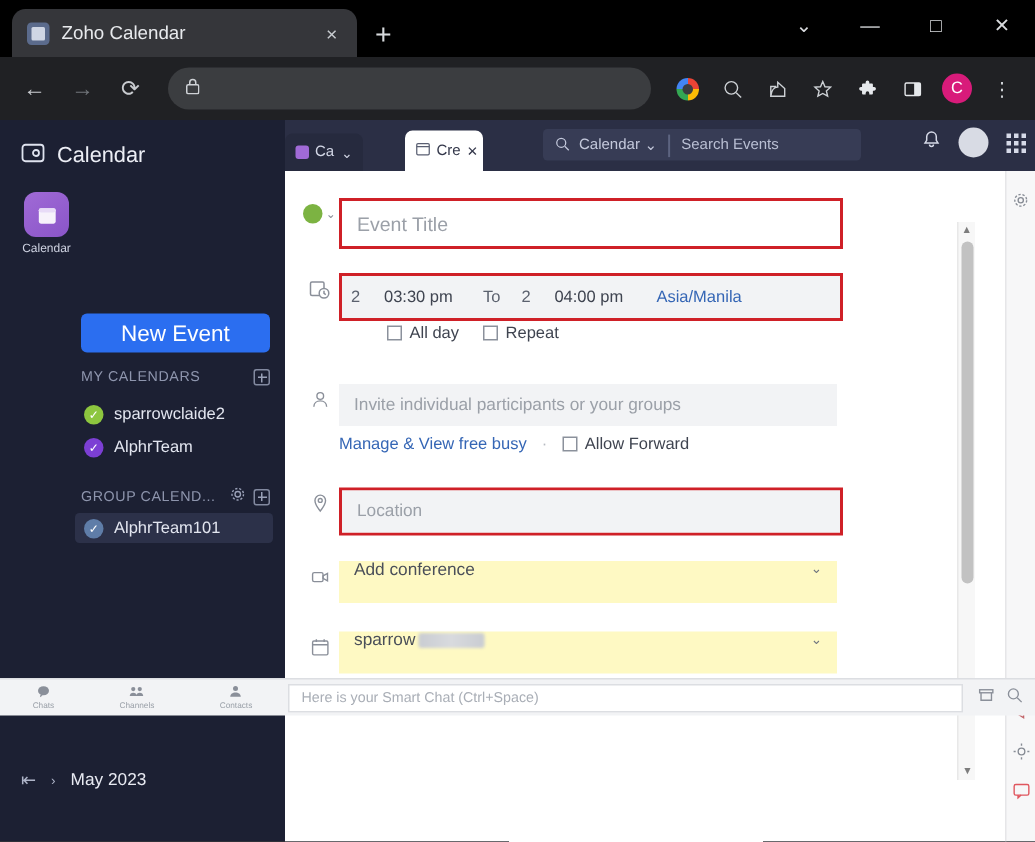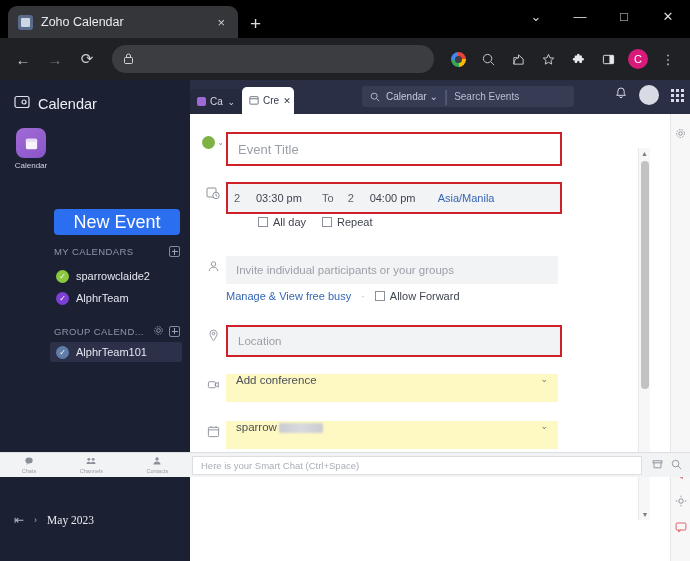--- a/index.html
+++ b/index.html
@@ -82,21 +82,21 @@
   .applaunch { position: absolute; left: 8px; top: 48px; width: 46px; text-align: center; }
   .applaunch-icon {
     width: 30px; height: 30px; margin: 0 auto; border-radius: 8px;
     background: linear-gradient(145deg,#a06ad6,#8a55c8);
     display: flex; align-items: center; justify-content: center;
   }
   .applaunch-label { font-size: 8px; color: #cfd3e2; margin-top: 3px; }
   .new-event-btn {
     position: absolute; left: 54px; top: 129px; width: 126px; height: 26px;
     background: #2b6ef0; color: #fff; border-radius: 4px;
-    font-size: 18px; display: flex; align-items: center; justify-content: center;
+    font-size: 15px; display: flex; align-items: center; justify-content: center;
   }
   .cal-section {
     position: absolute; left: 54px; width: 126px;
     display: flex; align-items: center; justify-content: space-between;
   }
   .cal-section-label { font-size: 9.5px; color: #8e95ad; letter-spacing: .4px; }
   .sec-icons { display: flex; align-items: center; gap: 5px; color: #9aa1b8; }
   .plus-box {
     width: 11px; height: 11px; border: 1px solid #8289a0; border-radius: 2px;
     position: relative; display: inline-block;
@@ -116,28 +116,28 @@
     display: flex; align-items: center; justify-content: center;
     font-size: 8px; color: #fff;
   }
   .cal-name { font-size: 11px; color: #e3e6f0; white-space: nowrap; }
   .side-footer {
     position: absolute; left: 0; bottom: 28px; width: 190px; height: 26px;
     display: flex; align-items: center; gap: 10px; padding-left: 14px; color: #cdd2e2;
   }
   .collapse-icon { font-size: 12px; color: #aeb4c8; }
   .chev-small { font-size: 9px; color: #aeb4c8; }
-  .month-label { font-size: 11.5px; color: #e8eaf2; font-family: Liberation Serif, serif; }
+  .month-label { font-size: 11.5px; color: #e8eaf2; }
 
   
   .appbar {
     position: absolute; left: 190px; top: 0; width: 500px; height: 34px;
     background: #2b2f45; display: flex; align-items: flex-end;
   }
-  .ztabs { display: flex; align-items: flex-end; height: 34px; }
+  .ztabs { display: flex; align-items: flex-end; height: 34px; gap: 28px; }
   .ztab {
     display: flex; align-items: center; gap: 4px; height: 25px;
     padding: 0 7px; font-size: 10px; color: #d3d7e6;
     border-radius: 5px 5px 0 0; background: #262a3e; width: 52px; overflow: hidden;
   }
   .ztab.active { background: #fff; color: #33374a; height: 27px; }
   .ztab-sq { width: 9px; height: 9px; background: #a06ad6; border-radius: 2px; flex: 0 0 auto; }
   .ztab-x { font-size: 9px; margin-left: auto; }
   .zsearch {
     position: absolute; left: 172px; top: 6px; width: 212px; height: 21px;

